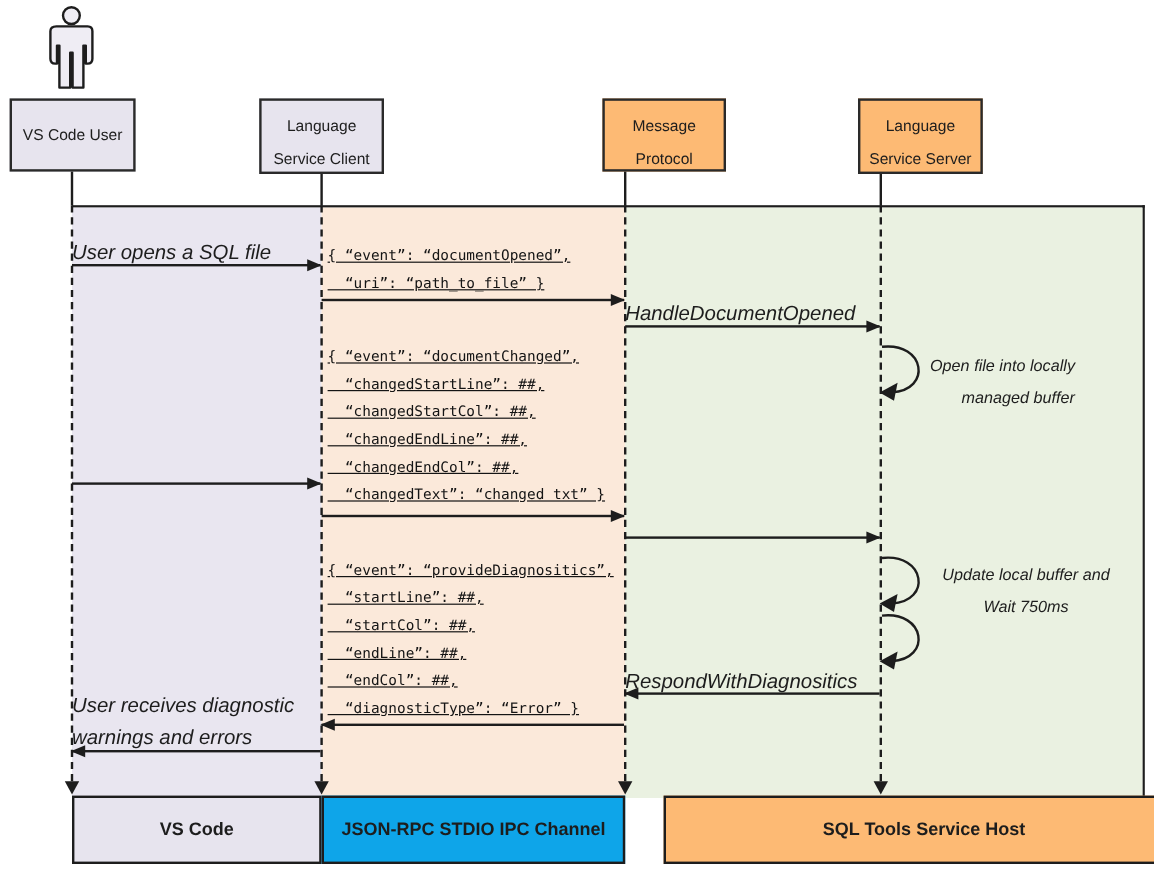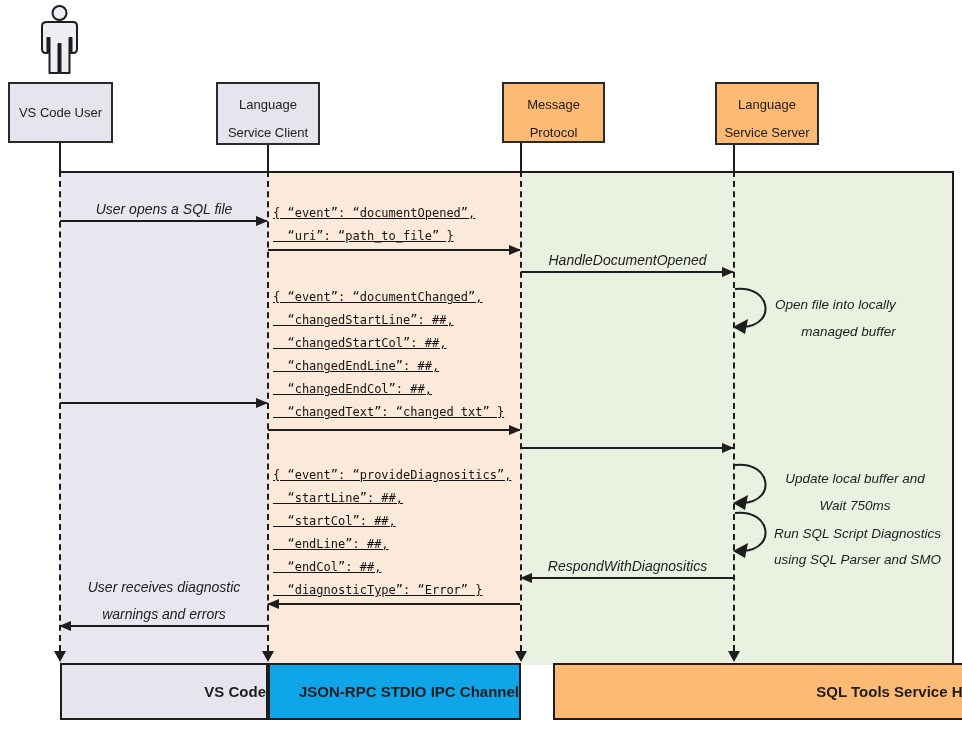--- a/index.html
+++ b/index.html
@@ -23,24 +23,24 @@
   .stub{width:0;border-left:2px solid #1d1d1d;}
   .lifeline{width:0;border-left:2px dashed #1d1d1d;}
   .downhead{width:0;height:0;border-left:6px solid transparent;border-right:6px solid transparent;border-top:11px solid #1d1d1d;}
   
   .arrow{height:0;border-top:2px solid #1d1d1d;}
   .arrow-r::after{content:"";position:absolute;right:-1px;top:-6px;width:0;height:0;
     border-top:5px solid transparent;border-bottom:5px solid transparent;border-left:12px solid #1d1d1d;}
   .arrow-l::before{content:"";position:absolute;left:-1px;top:-6px;width:0;height:0;
     border-top:5px solid transparent;border-bottom:5px solid transparent;border-right:12px solid #1d1d1d;}
   
-  .msg{font-size:14px;font-style:italic;text-align:center;white-space:pre;}
+  .msg{font-size:17px;font-style:italic;text-align:left;white-space:pre;}
   .note{font-size:13.5px;font-style:italic;line-height:27px;white-space:pre;}
   .payload{font-family:"DejaVu Sans Mono",monospace;font-size:12px;line-height:23px;white-space:pre;color:#141414;text-decoration:underline;}
-  .footerbox{border:2px solid #1d1d1d;box-sizing:border-box;text-align:right;font-weight:bold;font-size:15px;line-height:53px;white-space:pre;}
+  .footerbox{border:2px solid #1d1d1d;box-sizing:border-box;text-align:center;font-weight:bold;font-size:15px;line-height:53px;white-space:pre;}
   svg{display:block;}
 </style>
 </head>
 <body>
 
 <div class="stage">
 
   <svg class="abs" style="left:36px;top:0px" width="48" height="78" viewBox="0 0 48 78">
     <circle cx="23.5" cy="13" r="7" fill="#efedf4" stroke="#1d1d1d" stroke-width="2"></circle>
     <path d="M11,22 H37 Q41,22 41,26 V49 Q41,53 37,53 H35.5 V38 H33.5 V73 H24.5 V44 H22.5 V73 H13.5 V38 H11.5 V53 H10 Q6,53 6,49 V26 Q6,22 11,22 Z" fill="#efedf4" stroke="#1d1d1d" stroke-width="2" stroke-linejoin="round"></path>
@@ -117,20 +117,18 @@
   </svg>
   <svg class="abs" style="left:733px;top:509px" width="48" height="50" viewBox="0 0 48 50">
     <path d="M2,4 C38,0 44,40 10,42" fill="none" stroke="#1d1d1d" stroke-width="2"></path>
     <polygon points="0,42 15,34 12,49" fill="#1d1d1d"></polygon>
   </svg>
 
   <div class="abs note" style="left:775px;top:291px;text-align:right">Open file into locally
 managed buffer</div>
   <div class="abs note" style="left:760px;top:465px;width:190px;text-align:center">Update local buffer and
 Wait 750ms</div>
-  <div class="abs note" style="left:760px;top:521px;width:195px;text-align:center;line-height:26px">Run SQL Script Diagnostics
-using SQL Parser and SMO</div>
 
   <div class="abs footerbox fill-lav" style="left:60px;top:663px;width:208px;height:57px">VS Code</div>
   <div class="abs footerbox fill-peach" style="left:268px;top:663px;width:253px;height:57px">JSON-RPC STDIO IPC Channel</div>
   <div class="abs footerbox fill-green" style="left:521px;top:663px;width:434px;height:57px">SQL Tools Service Host</div>
 
 </div>
 
 </body></html>

